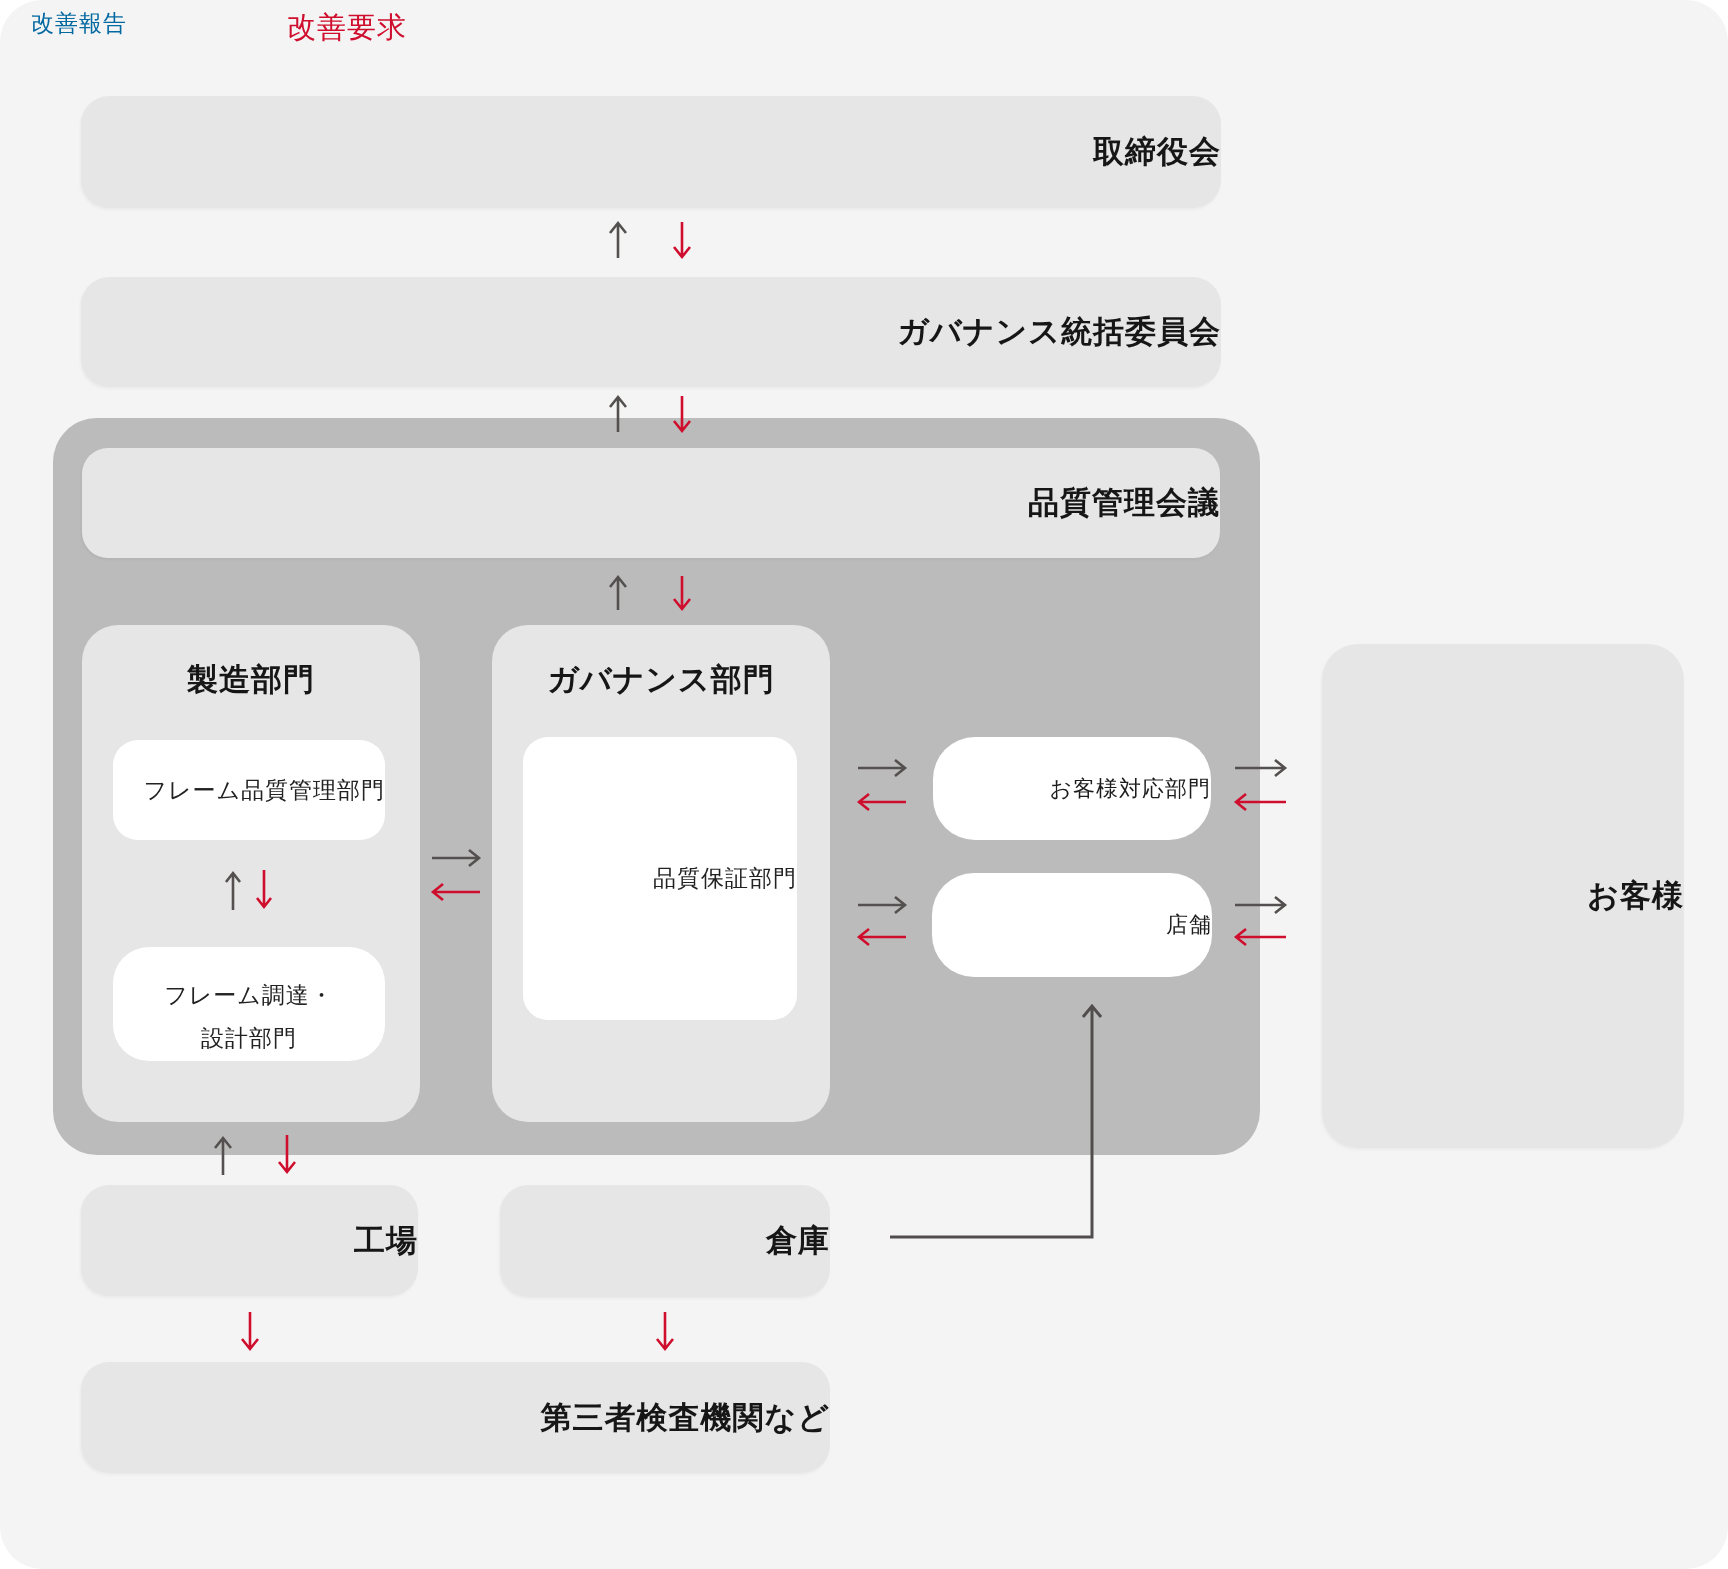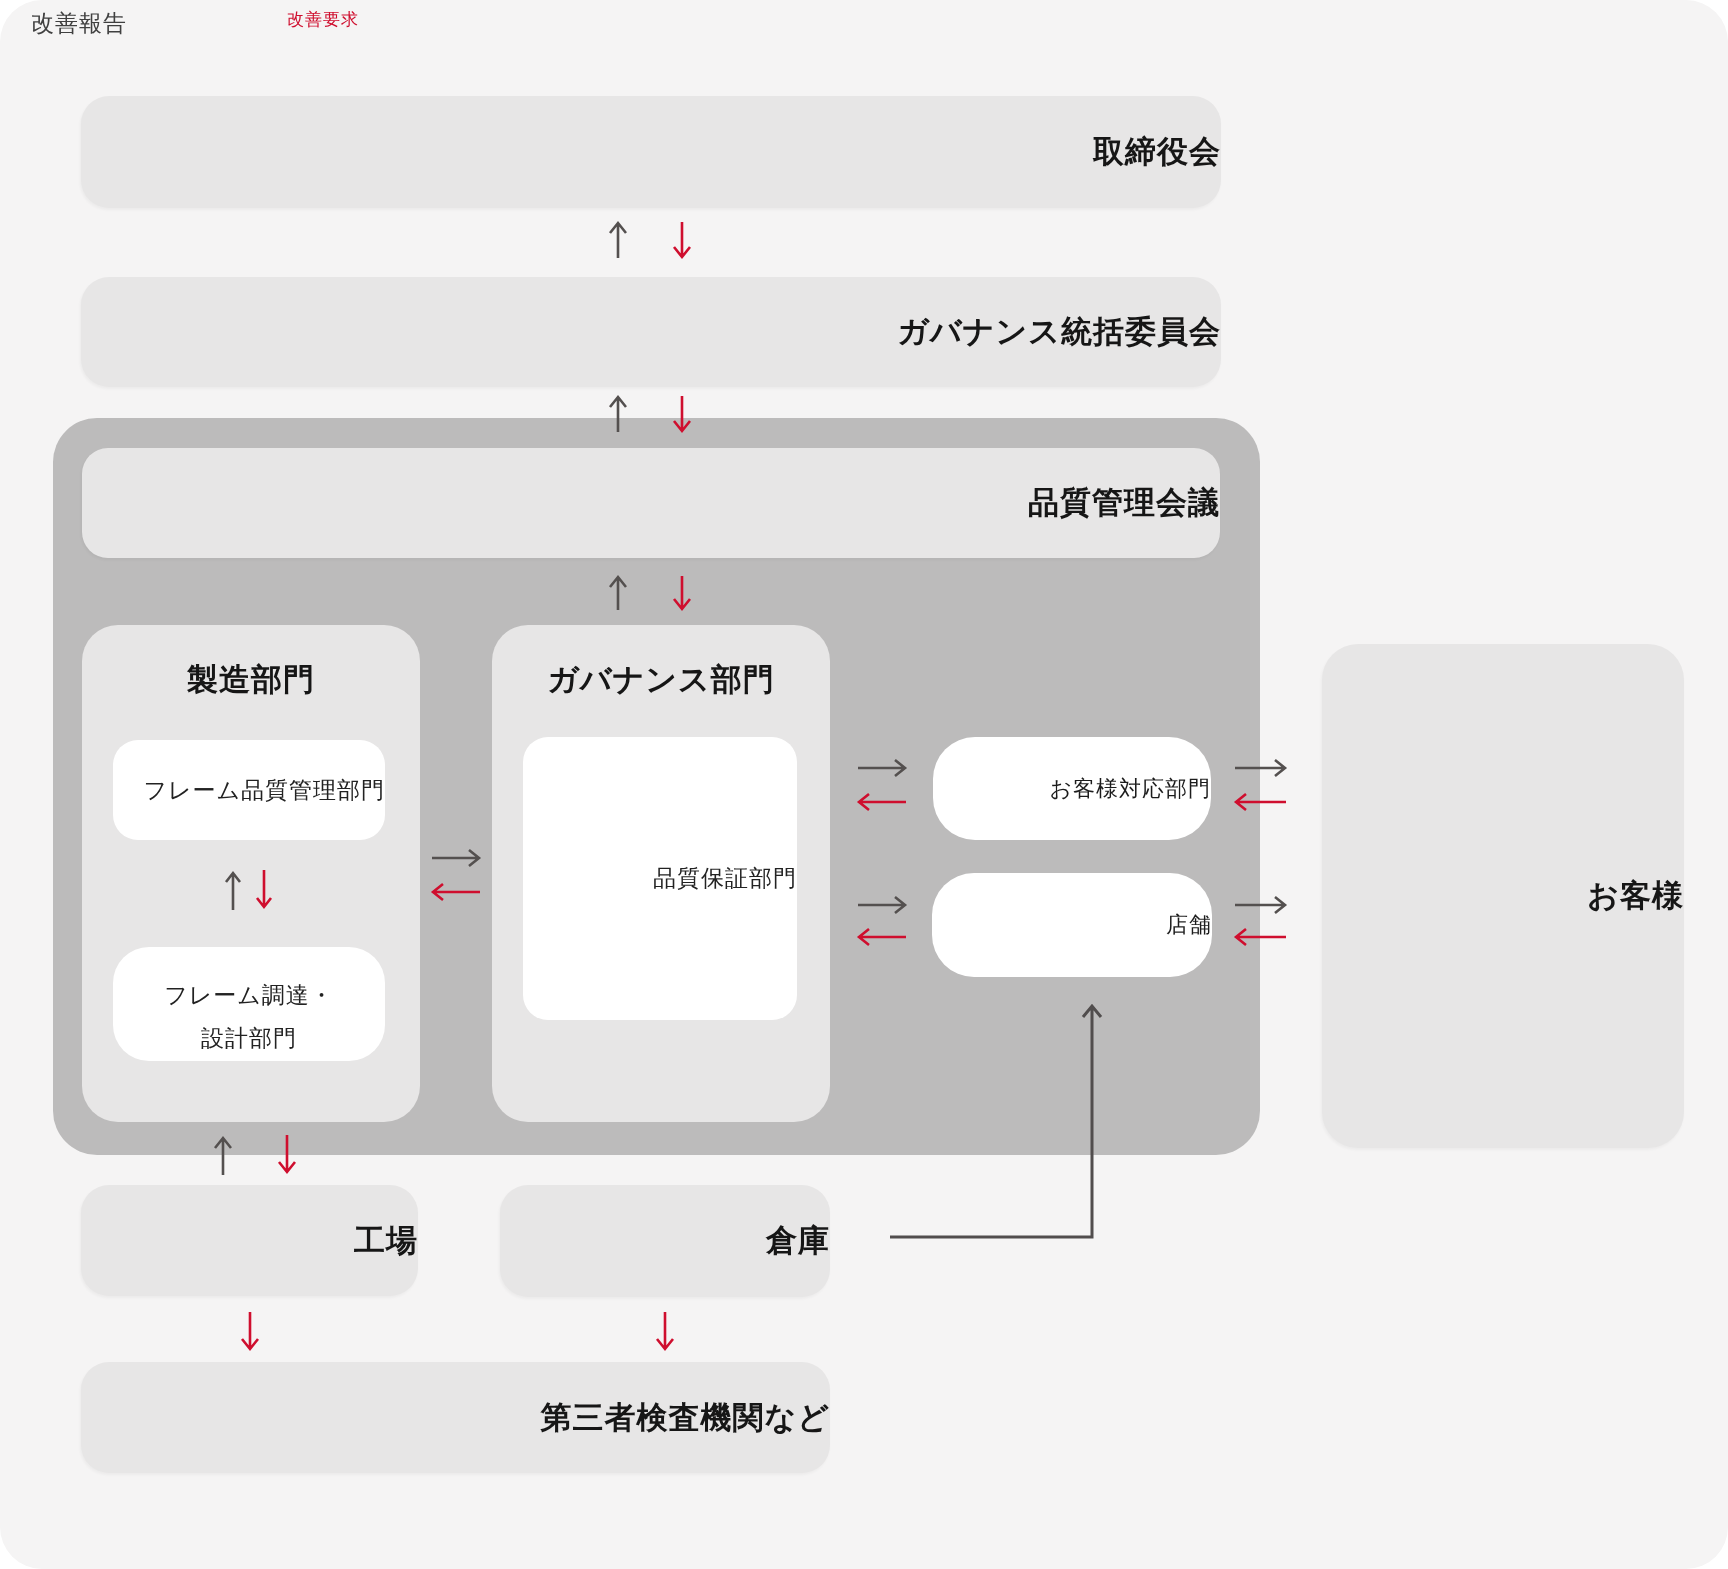--- a/index.html
+++ b/index.html
@@ -9,22 +9,22 @@
   }
   .page{position:absolute;inset:0;background:#f5f4f4;border-radius:42px;}
   .box{position:absolute;display:flex;align-items:center;justify-content:flex-end;box-sizing:border-box;}
   .light{background:#e7e6e6;border-radius:28px;box-shadow:-1px 2px 3px rgba(0,0,0,0.04);}
   .white{background:#ffffff;border-radius:34px;}
   .bold-label{font-weight:bold;font-size:31px;letter-spacing:1px;color:#161616;}
   .reg-label{font-size:23px;color:#222222;letter-spacing:1px;}
   .container{position:absolute;left:53px;top:418px;width:1207px;height:737px;background:#bcbbbb;border-radius:44px;}
   .dept{background:#e7e6e6;border-radius:36px;position:absolute;}
   .dept-title{position:absolute;top:34px;left:0;right:0;text-align:center;font-weight:bold;font-size:31px;letter-spacing:1px;color:#161616;}
-  .kaizen-report{position:absolute;left:31px;top:8px;font-size:23px;color:#404040;letter-spacing:1px;}
-  .kaizen-request{position:absolute;left:287px;top:8px;font-size:17px;color:#cf0e2e;letter-spacing:1px;}
+  .kaizen-report{position:absolute;left:31px;top:8px;font-size:23px;color:#0369a1;letter-spacing:1px;}
+  .kaizen-request{position:absolute;left:287px;top:8px;font-size:29px;color:#cf0e2e;letter-spacing:1px;}
   svg.overlay{position:absolute;left:0;top:0;pointer-events:none;}
   .g{stroke:#54504f;stroke-width:2.6;fill:none;}
   .r{stroke:#cf0e2e;stroke-width:2.6;fill:none;}
   .elbow{stroke:#514d4d;stroke-width:3;fill:none;}
   .two-line{flex-direction:column;line-height:1.9;}
 </style>
 </head>
 <body>
 
 <div class="canvas">

